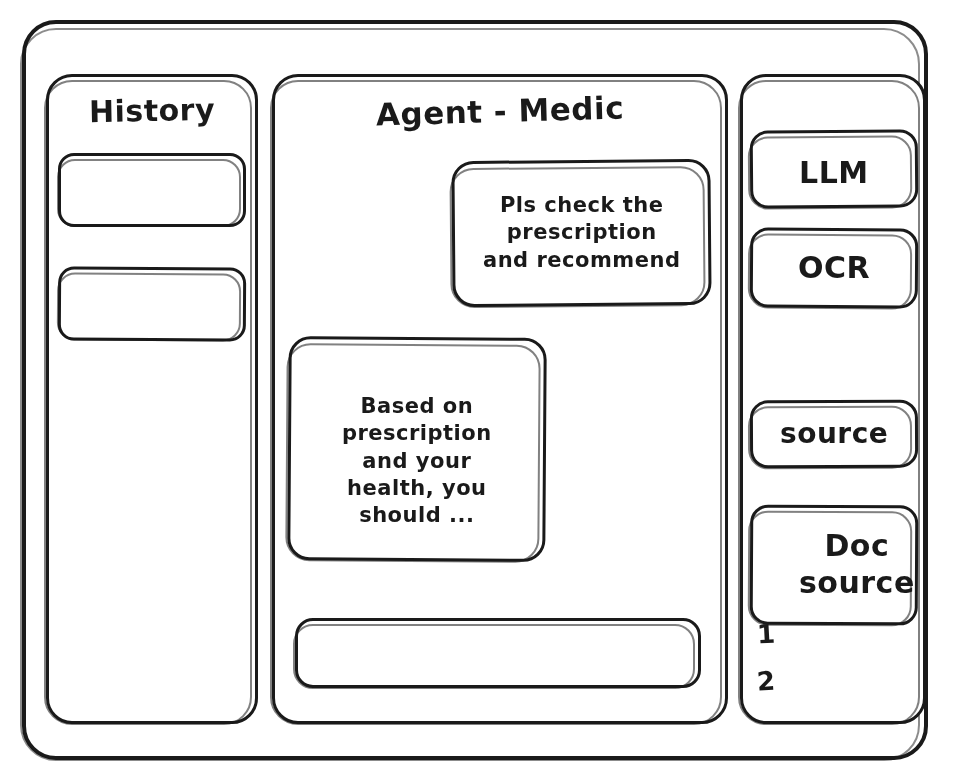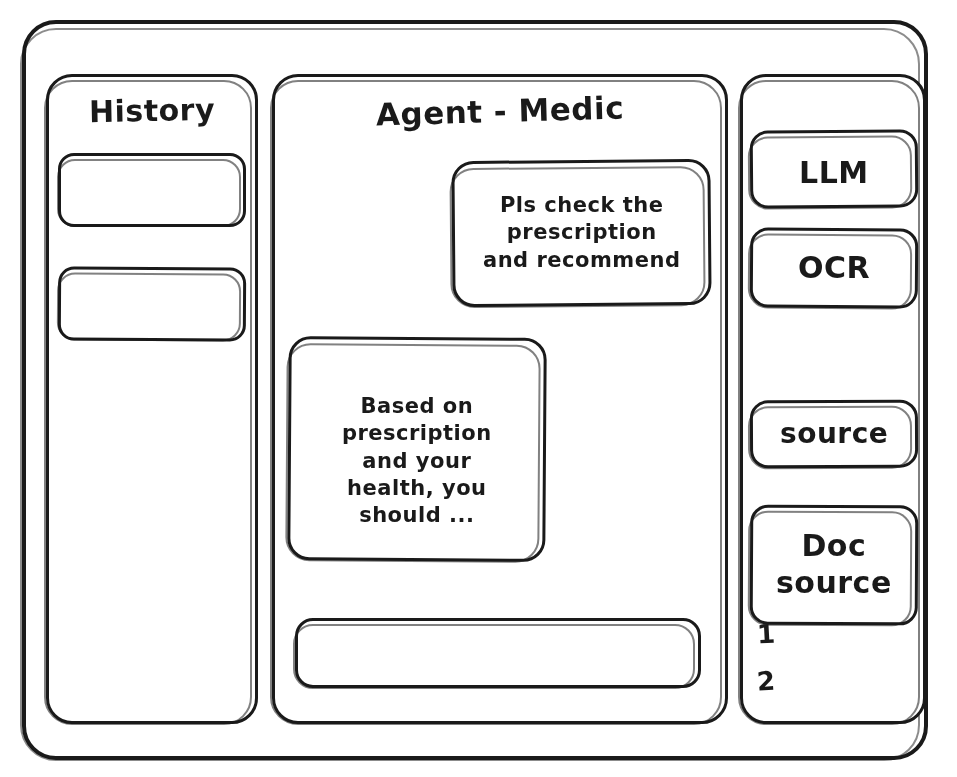--- a/index.html
+++ b/index.html
@@ -232,21 +232,21 @@
     z-index: 2;
     font-size: 30px;
     text-align: center;
     white-space: pre-line;
     line-height: 1.22;
   }
 
   .btn-llm    { top: 130px; height: 78px; transform: rotate(-0.5deg); }
   .btn-ocr    { top: 228px; height: 80px; transform: rotate(0.4deg);  }
   .btn-params { top: 400px; height: 68px; transform: rotate(-0.3deg); }
-  .btn-docsrc { top: 505px; height: 120px; transform: rotate(0.3deg); }
+  .btn-docsrc { top: 505px; height: 120px; transform: rotate(0.3deg); justify-content: flex-end; }
 
   .btn-llm .tool-label    { transform: rotate(0.5deg); margin-top: 9px; }
   .btn-ocr .tool-label    { transform: rotate(-0.4deg); }
   .btn-params .tool-label { transform: rotate(0.3deg); font-size: 28px; }
   .btn-docsrc .tool-label { transform: rotate(-0.3deg); }
 
   .doc-list-item {
     position: absolute;
     left: 757px;
     font-size: 26px;

